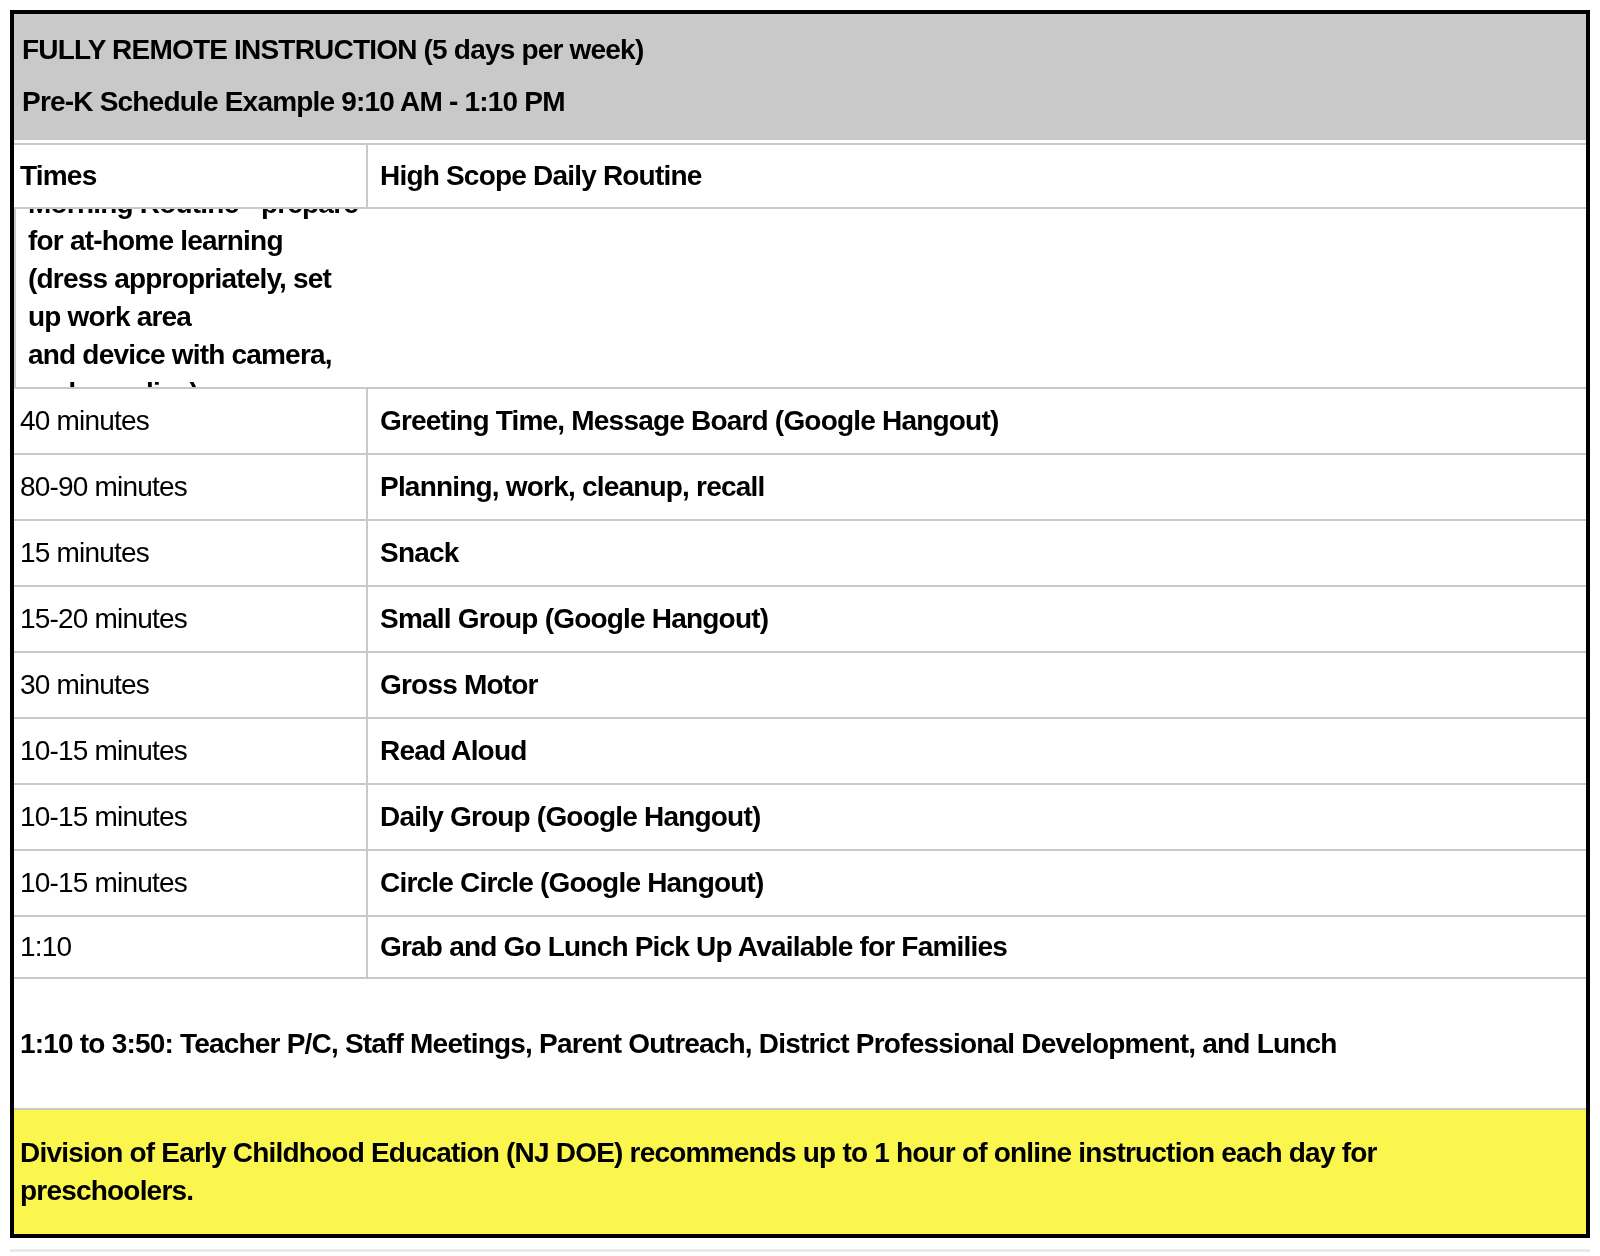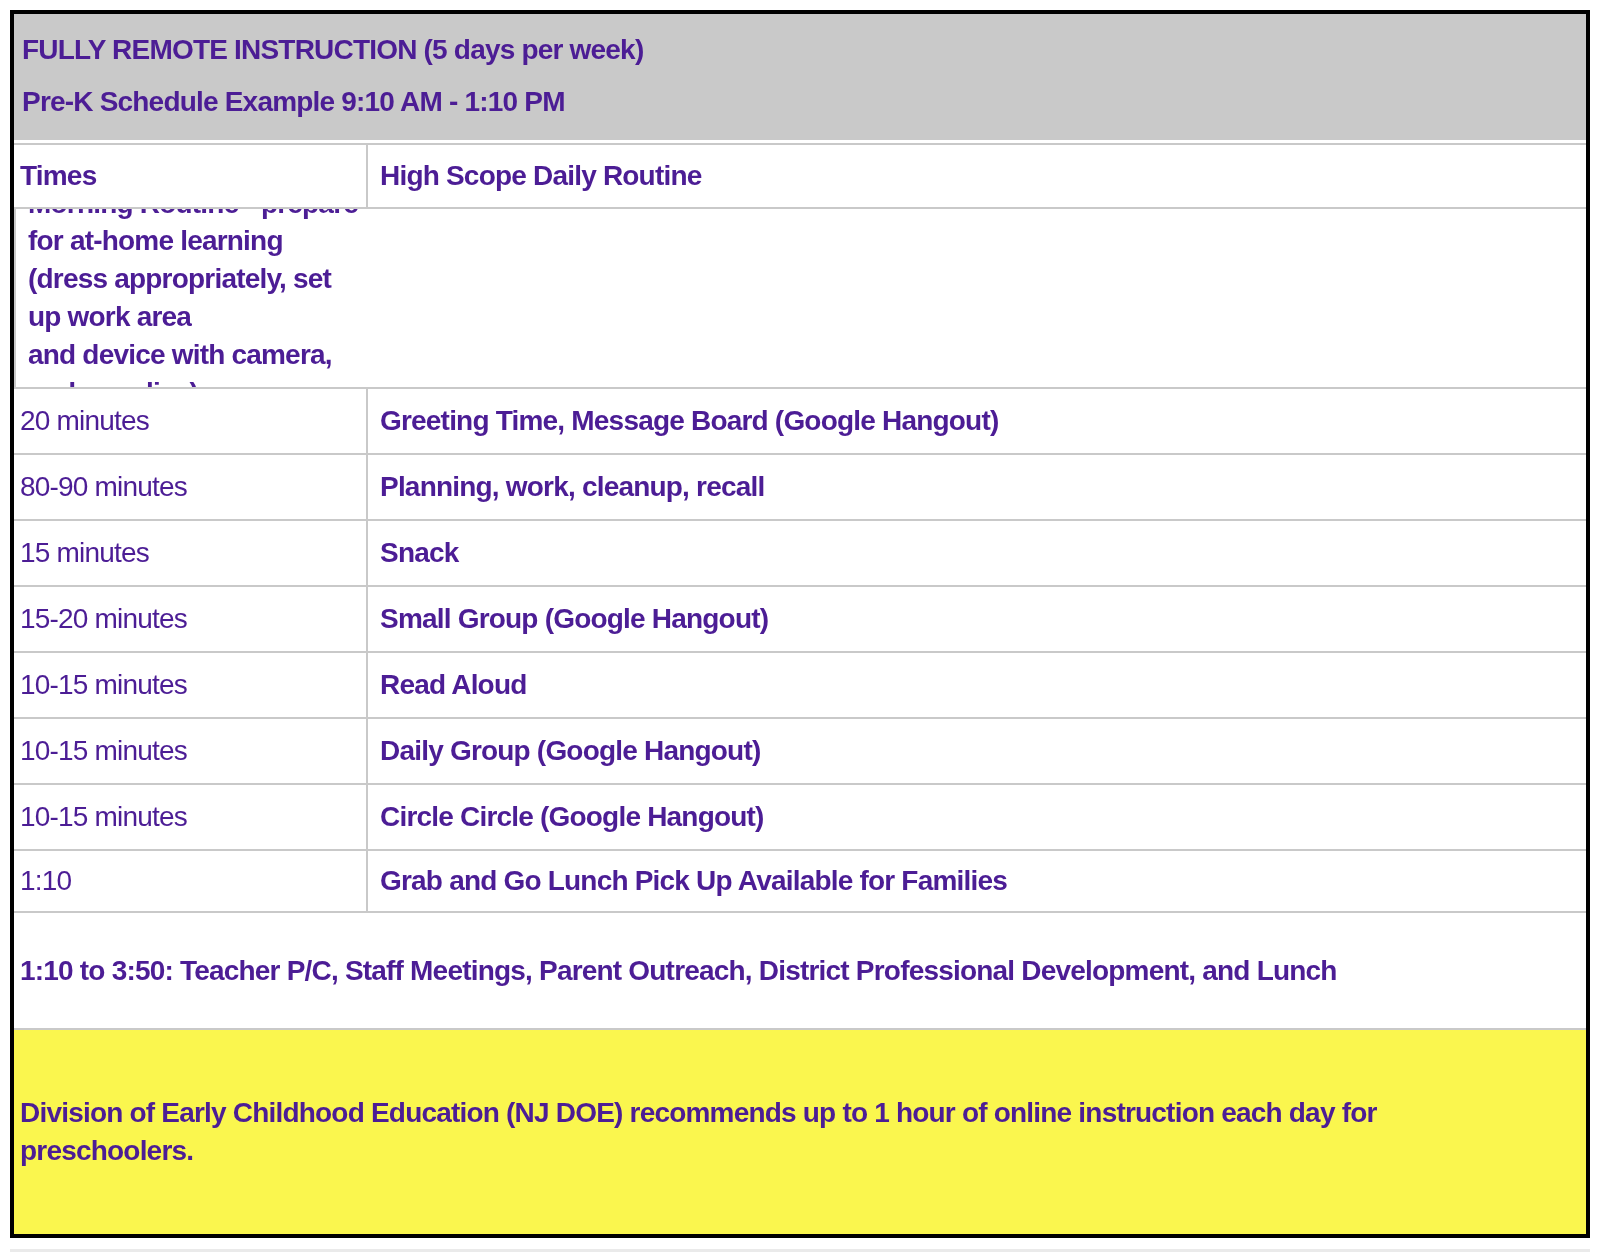--- a/index.html
+++ b/index.html
@@ -6,21 +6,21 @@
     margin: 0;
     padding: 0;
     background: #ffffff;
   }
   .page {
     position: relative;
     width: 1600px;
     height: 1256px;
     background: #ffffff;
     font-family: "Liberation Sans", "DejaVu Sans", sans-serif;
-    color: #4c1d95;
+    color: #000000;
     overflow: hidden;
   }
   .sheet {
     position: absolute;
     left: 10px;
     top: 10px;
     width: 1580px;
     height: 1228px;
     box-sizing: border-box;
     border: 4px solid var(--border, #000000);
@@ -75,21 +75,21 @@
     box-sizing: border-box;
     border-top: 2px solid var(--grid-line, #c9c9c9);
     display: flex;
     align-items: center;
     padding-left: 6px;
     padding-right: 10px;
     font-weight: 700;
     line-height: 1.35;
   }
   .row-afterhours {
-    height: 117px;
+    height: 131px;
     flex: 0 0 auto;
     background: #ffffff;
   }
   .row-note {
     flex: 1 1 auto;
     background: var(--highlight, #faf64e);
     white-space: pre-line;
   }
   .bottom-line {
     position: absolute;
@@ -115,39 +115,43 @@
       <div class="cell time">Times</div>
       <div class="cell activity">High Scope Daily Routine</div>
     </div>
 
     <div class="grid-row row-tall">
       <div class="cell activity">Morning Routine - prepare for at-home learning (dress appropriately, set up work area
 and device with camera, and supplies)</div>
     </div>
 
     <div class="grid-row row-std">
-      <div class="cell time">20 minutes</div>
+      <div class="cell time">40 minutes</div>
       <div class="cell activity">Greeting Time, Message Board (Google Hangout)</div>
     </div>
 
     <div class="grid-row row-std">
       <div class="cell time">80-90 minutes</div>
       <div class="cell activity">Planning, work, cleanup, recall</div>
     </div>
 
     <div class="grid-row row-std">
       <div class="cell time">15 minutes</div>
       <div class="cell activity">Snack</div>
     </div>
 
     <div class="grid-row row-std">
       <div class="cell time">15-20 minutes</div>
       <div class="cell activity">Small Group (Google Hangout)</div>
     </div>
 
+    <div class="grid-row row-std">
+      <div class="cell time">30 minutes</div>
+      <div class="cell activity">Gross Motor</div>
+    </div>
 
     <div class="grid-row row-std">
       <div class="cell time">10-15 minutes</div>
       <div class="cell activity">Read Aloud</div>
     </div>
 
     <div class="grid-row row-std">
       <div class="cell time">10-15 minutes</div>
       <div class="cell activity">Daily Group (Google Hangout)</div>
     </div>

